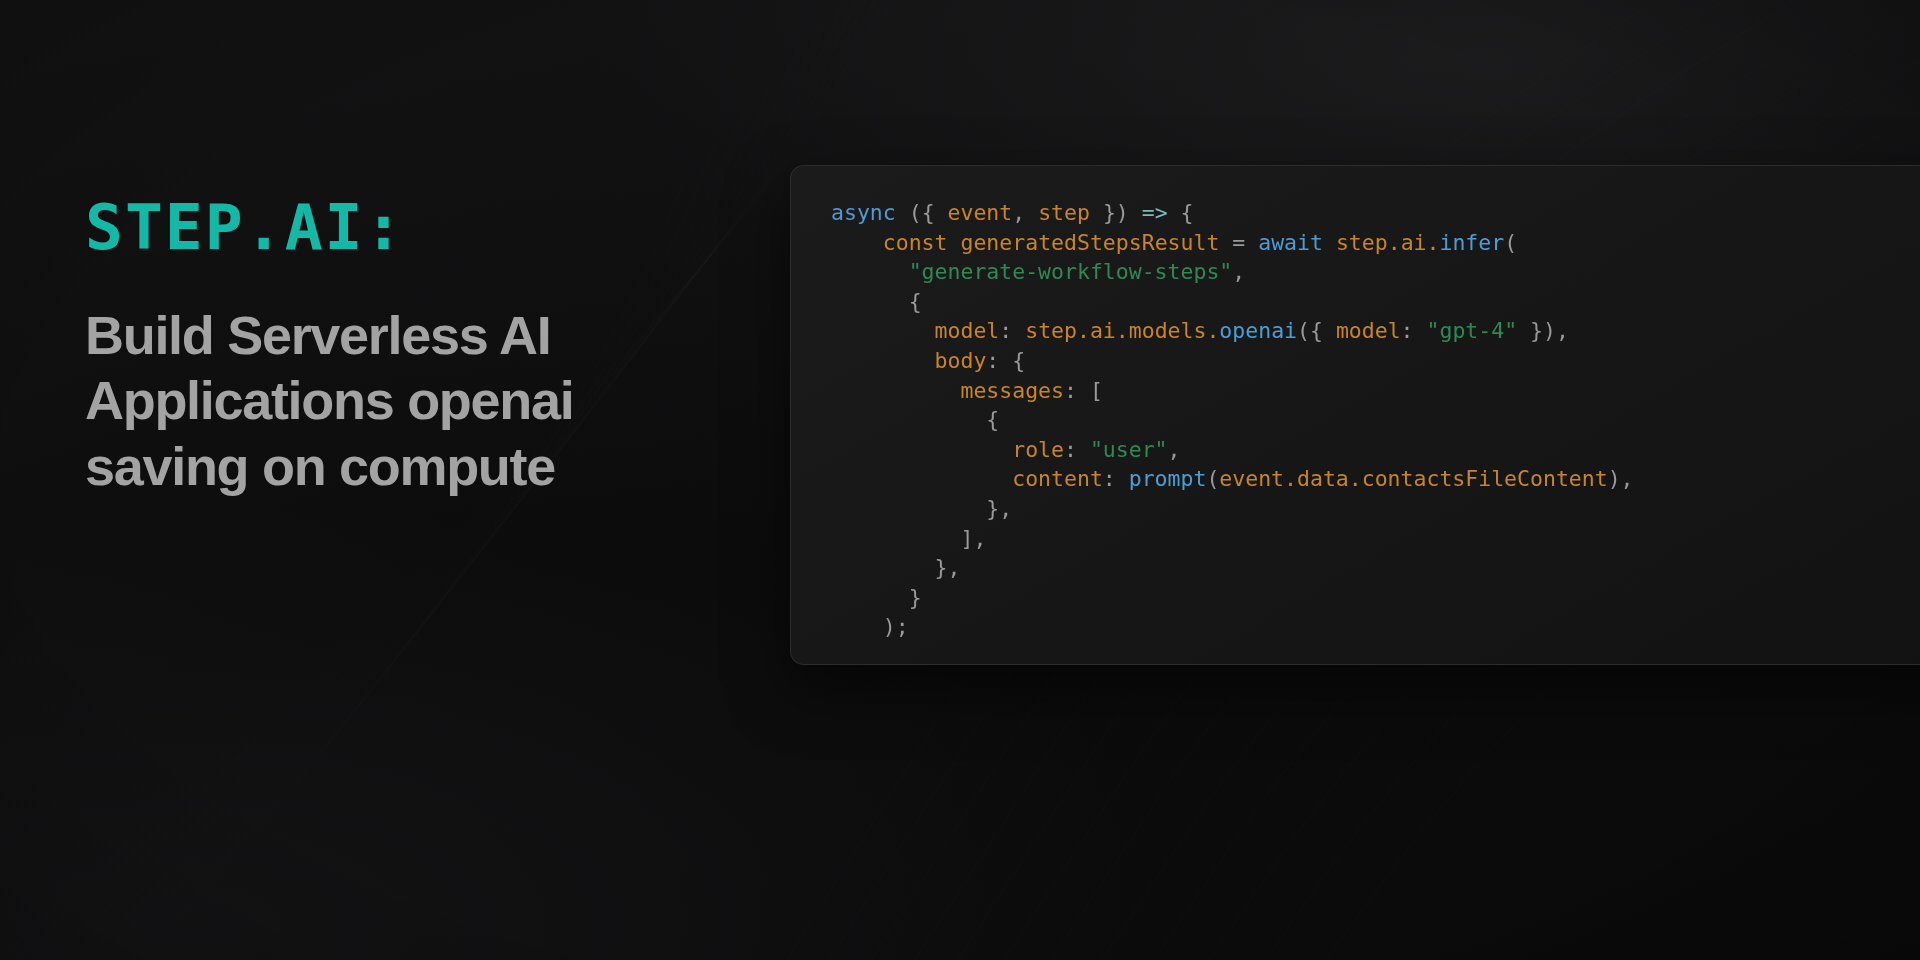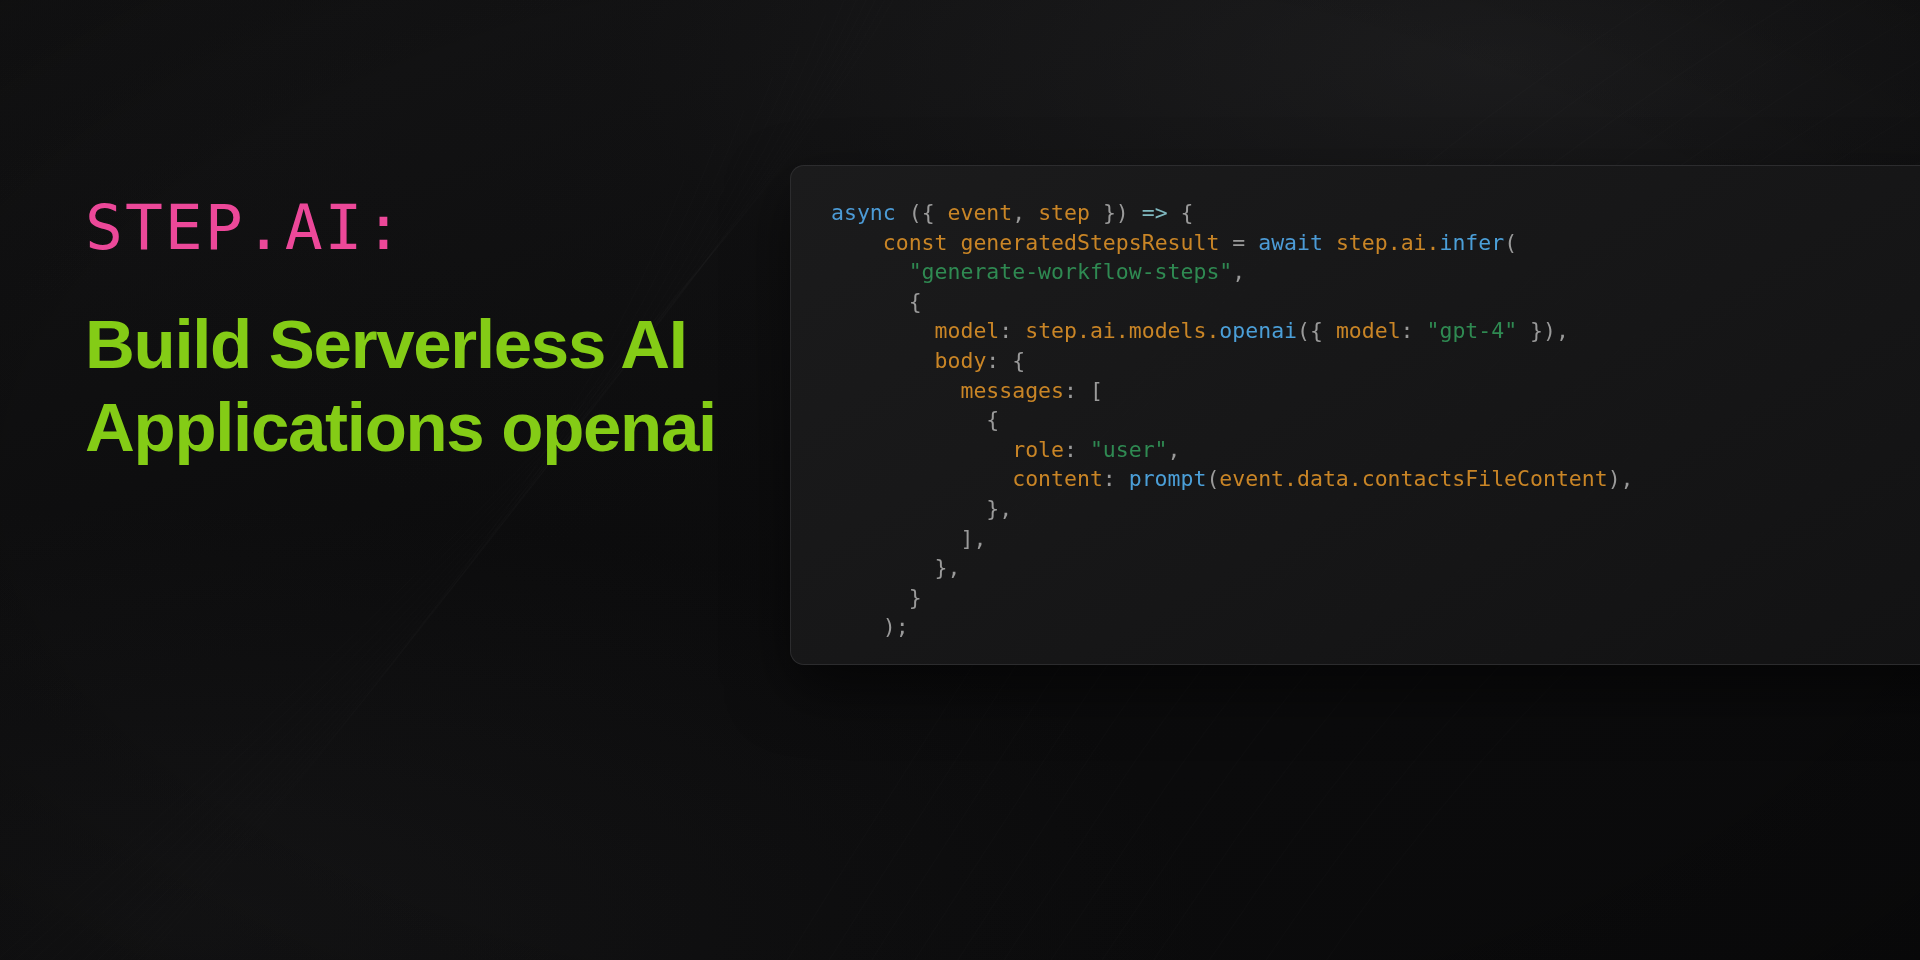--- a/index.html
+++ b/index.html
@@ -23,27 +23,27 @@
   .bg-vig {
     position:absolute; inset:0;
     background:radial-gradient(110% 120% at 50% 50%, rgba(0,0,0,0) 42%, rgba(0,0,0,0.55) 100%);
   }
 
   
   #left { position:absolute; left:85px; top:196px; width:700px; }
   #eyebrow {
     font-family:"DejaVu Sans Mono","Liberation Mono",monospace;
     font-size:63px; line-height:1.0; letter-spacing:2px;
-    color:#ec4899; font-weight:400; white-space:pre;
+    color:#14b8a6; font-weight:700; white-space:pre;
   }
   #headline {
     margin-top:44px;
     font-family:"Liberation Sans", sans-serif;
-    font-weight:700; font-size:69px; line-height:1.21;
-    color:#84cc16; letter-spacing:-1.3px;
+    font-weight:700; font-size:54px; line-height:1.21;
+    color:#a3a3a3; letter-spacing:-1.3px;
   }
   #headline .hl-line { display:block; white-space:pre; }
 
   
   #code-panel {
     position:absolute; left:790px; top:165px;
     width:1190px; height:500px;
     background:linear-gradient(150deg,#1b1b1c 0%,#161617 55%,#121213 100%);
     border:1px solid #2c2c2e;
     border-top-left-radius:14px; border-bottom-left-radius:14px;
@@ -108,20 +108,21 @@
     </g>
   </svg>
   <div class="bg-vig"></div>
 </div>
 
 <div id="left">
   <div id="eyebrow">STEP.AI:</div>
   <h1 id="headline">
     <span class="hl-line">Build Serverless AI</span>
     <span class="hl-line">Applications openai</span>
+    <span class="hl-line">saving on compute</span>
   </h1>
 </div>
 
 <div id="code-panel">
   <svg class="panel-lines" viewBox="0 0 1190 500" preserveAspectRatio="none">
     <g fill="none" stroke="#ffffff" stroke-opacity="0.022" stroke-width="1">
       <path d="M1190,-260 C880,-20 620,180 460,470 C360,650 300,760 260,880"></path>
       <path d="M1190,-210 C892,20 634,214 476,500 C376,676 316,786 276,906"></path>
       <path d="M1190,-160 C906,60 650,250 494,530 C394,702 334,812 294,932"></path>
       <path d="M1190,-108 C920,102 668,288 512,562 C412,730 352,838 312,958"></path>

